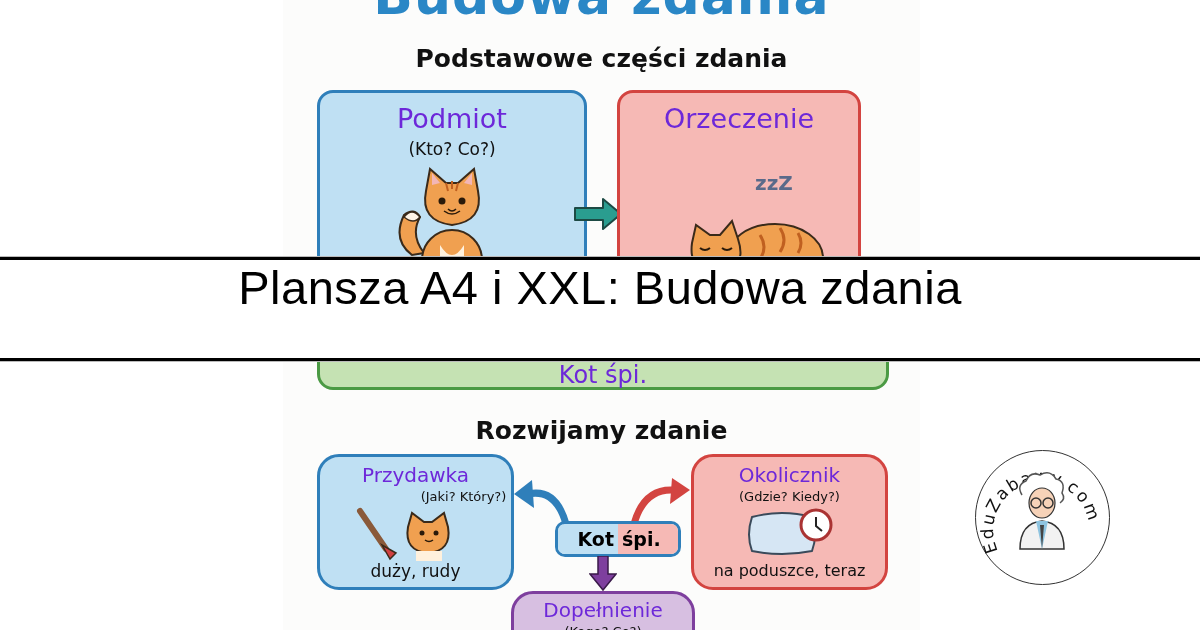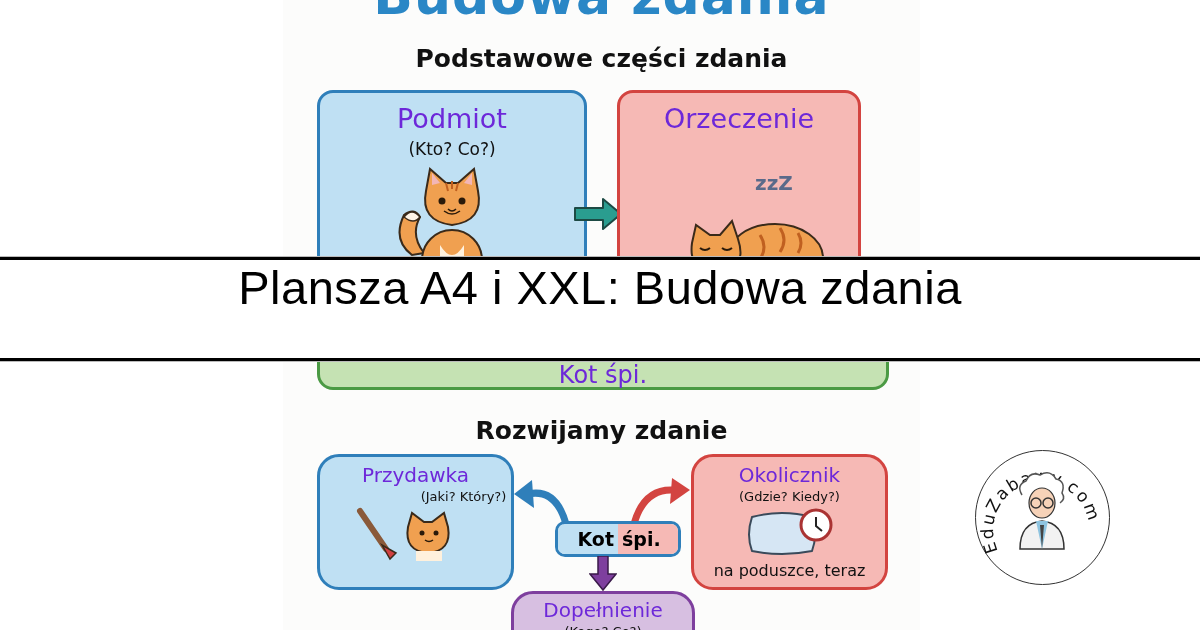--- a/index.html
+++ b/index.html
@@ -71,20 +71,21 @@
     <div class="box-sub" style="top:32px; font-size:13px;padding-left:48px;">(Jaki? Który?)</div>
     <svg style="position:absolute; left:36px; top:50px;" width="110" height="56" viewBox="0 0 110 56">
       <path d="M4 4 l26 38" stroke="#8a5a3a" stroke-width="6" stroke-linecap="round"></path>
       <path d="M26 38 l8 14 l6 -6z" fill="#d04040" stroke="#3a2a1a" stroke-width="1.5"></path>
       <path d="M52 20 l4 -14 l12 9 h8 l12 -9 l4 14 q4 24 -20 26 q-24 -2 -20 -26z" fill="#f0a050" stroke="#3a2a1a" stroke-width="2"></path>
       <rect x="60" y="44" width="26" height="10" fill="#fff1dd"></rect>
       <circle cx="66" cy="26" r="2.5" fill="#2a1a0a"></circle>
         <circle cx="80" cy="26" r="2.5" fill="#2a1a0a"></circle>
       <path d="M69 33 q4 3 8 0" stroke="#2a1a0a" stroke-width="1.5" fill="none"></path>
     </svg>
+    <div class="box-sub" style="top:104px; font-size:17px;">duży, rudy</div>
   </div>
 
   <svg style="position:absolute; left:225px; top:470px;" width="190" height="60" viewBox="0 0 190 60">
     <path d="M58 54 q-10 -36 -38 -30" stroke="#2f7fba" stroke-width="7" fill="none"></path>
     <path d="M6 24 l18 -14 l2 28z" fill="#2f7fba"></path>
     <path d="M126 54 q10 -36 40 -34" stroke="#d34440" stroke-width="7" fill="none"></path>
     <path d="M182 20 l-18 -12 l-2 26z" fill="#d34440"></path>
   </svg>
 
   <div class="pill" style="left:272px; top:521px; width:126px; height:36px; border-color:#2f7fba;">

